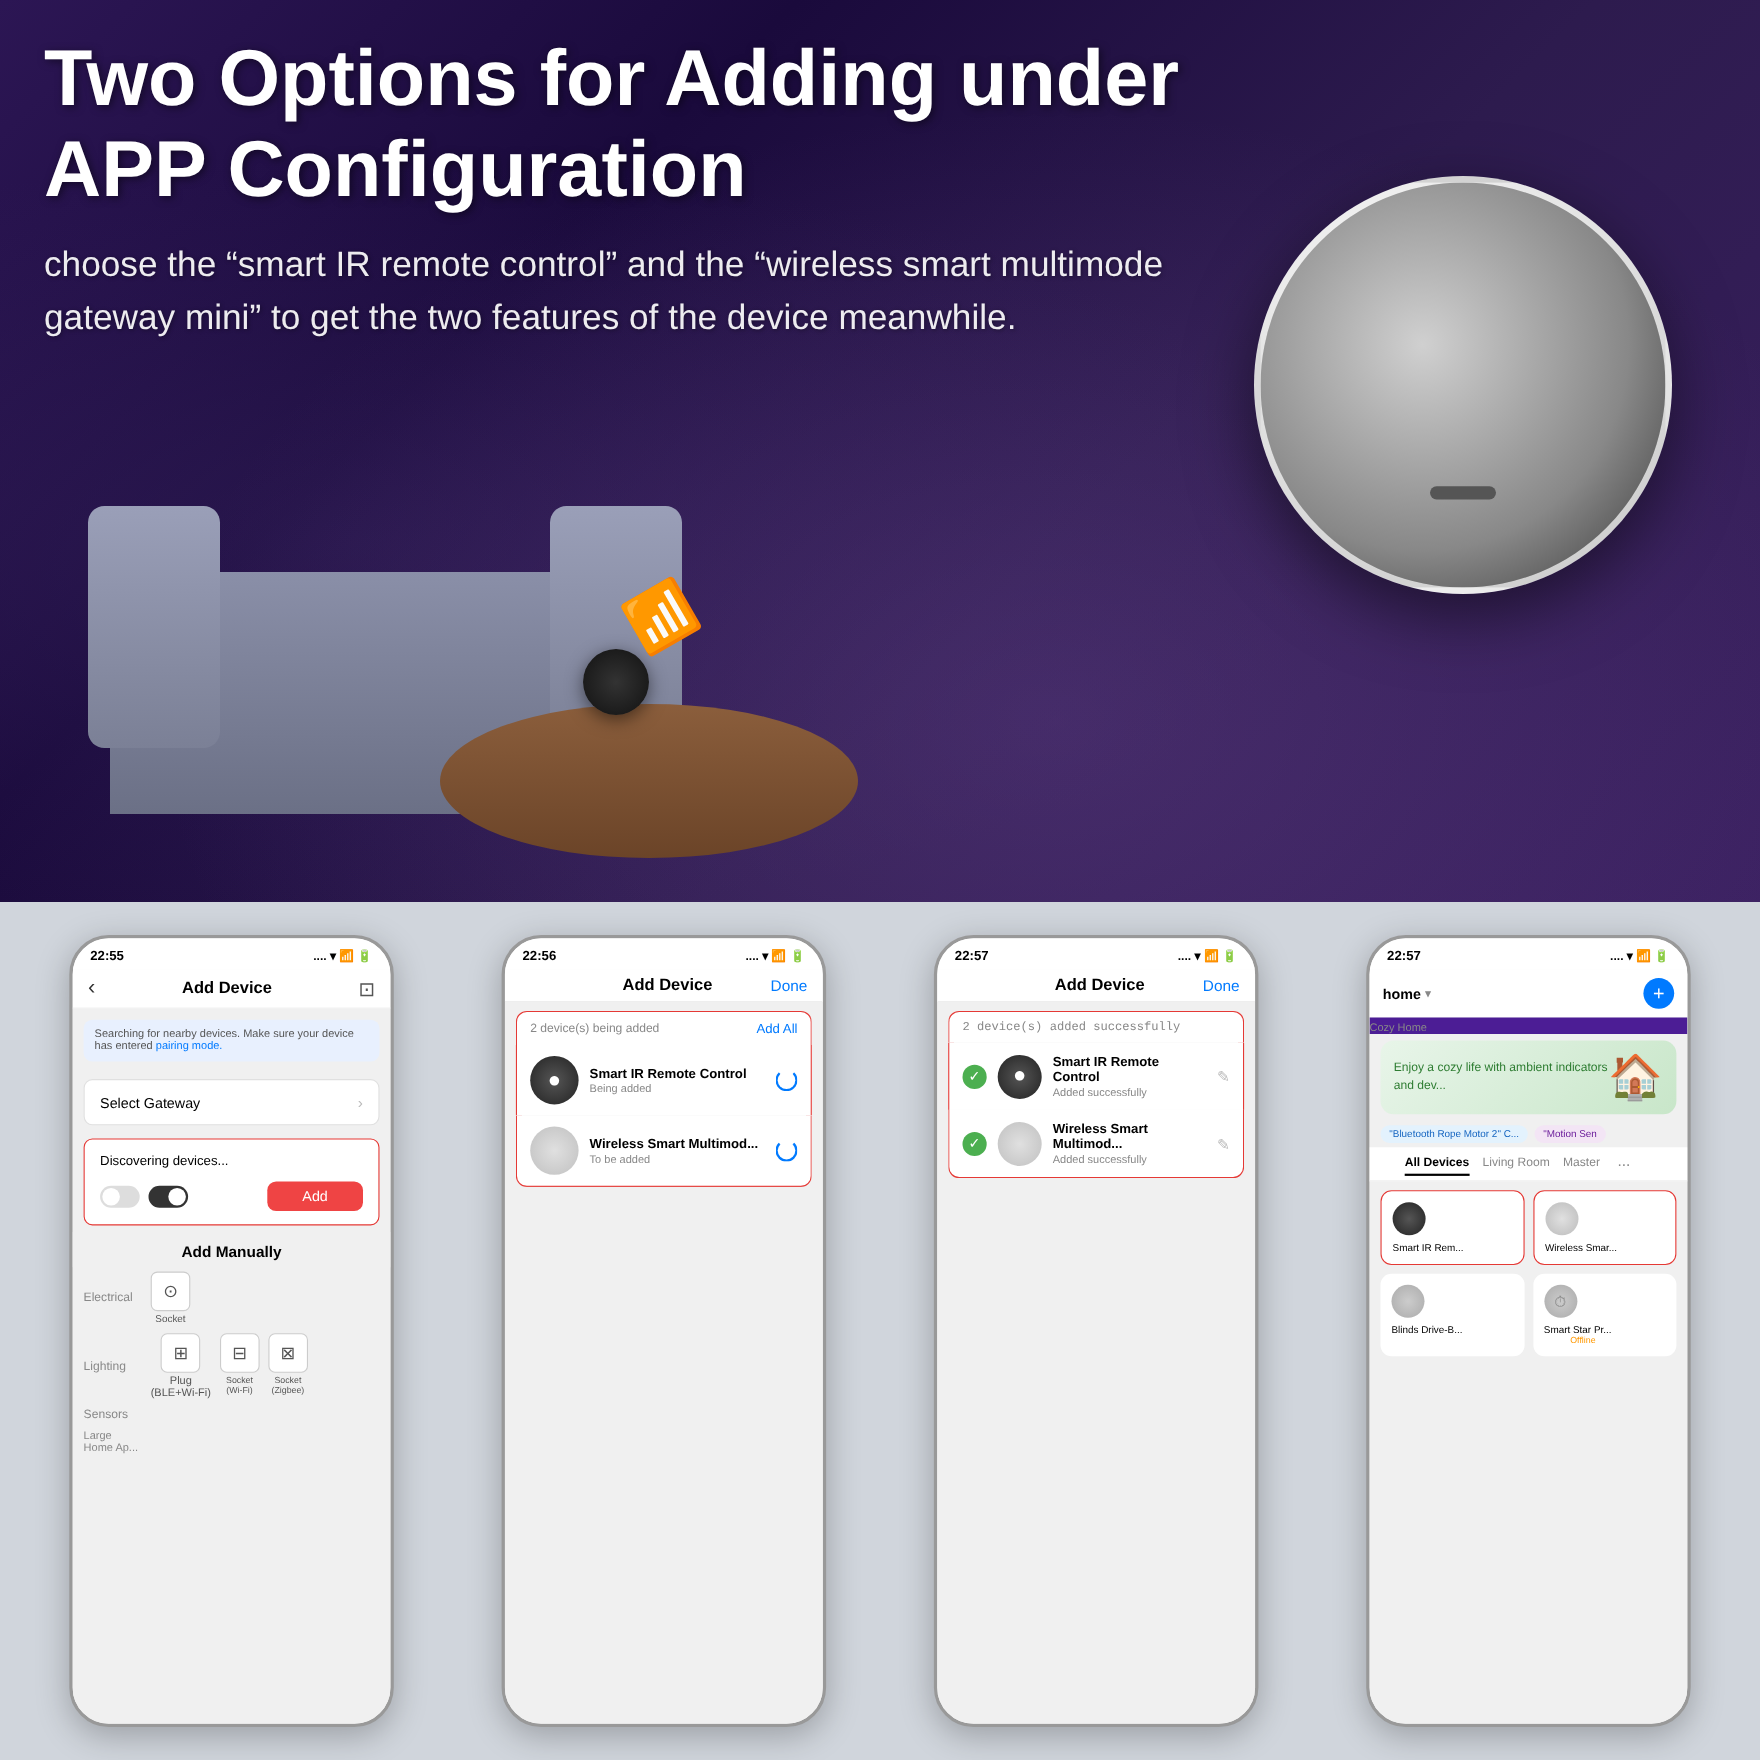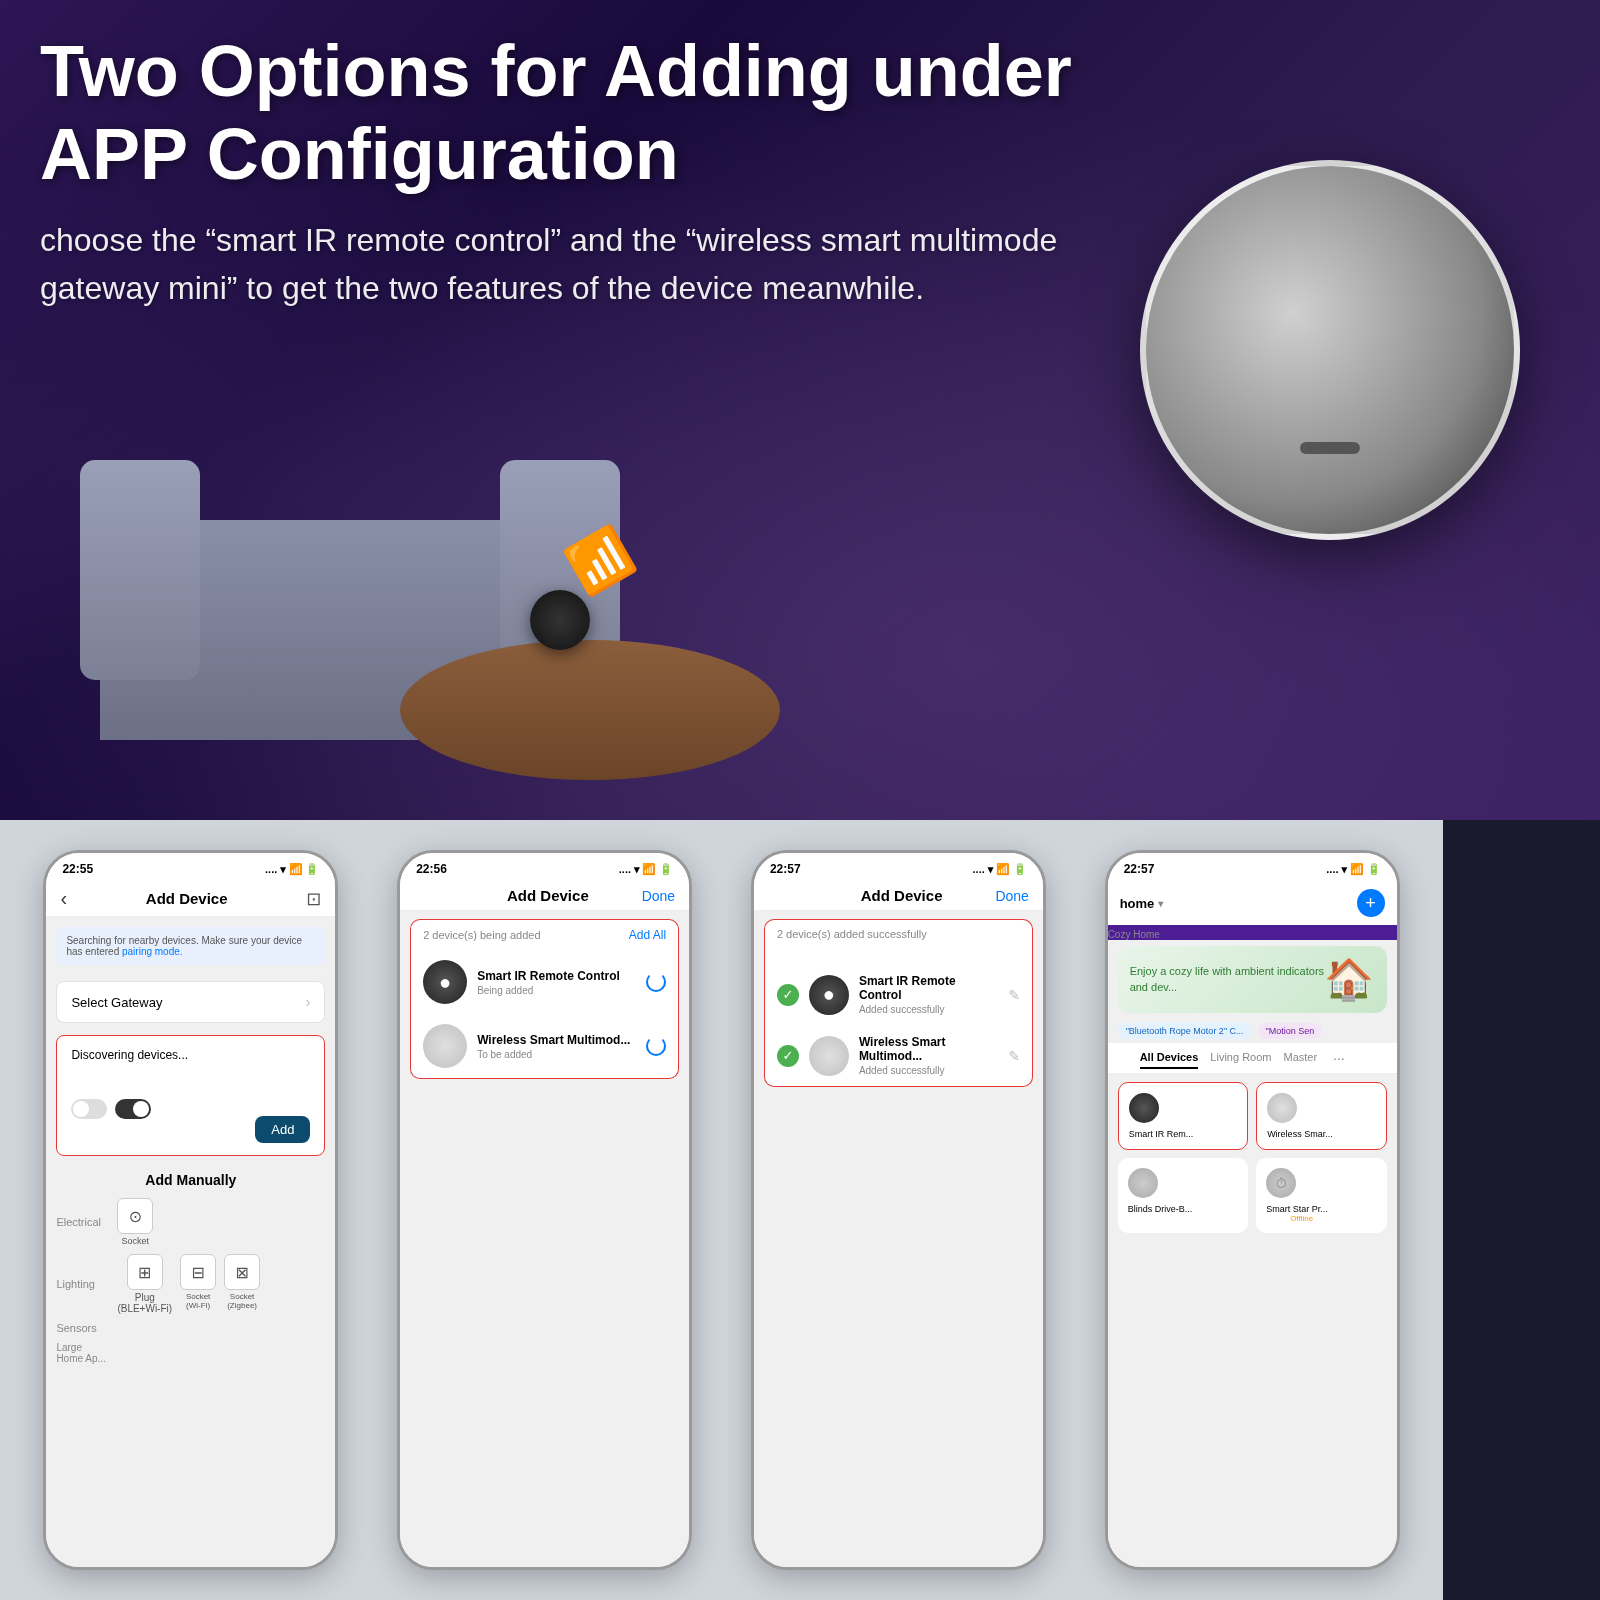--- a/index.html
+++ b/index.html
@@ -140,21 +140,21 @@
     .hero-subtitle {
       font-size: 32px;
       font-weight: 400;
       line-height: 1.5;
       color: rgba(255,255,255,0.92);
       text-shadow: 1px 1px 4px rgba(0,0,0,0.4);
     }
 
     
     .panels-section {
-      width: 1443px;
+      width: 1600px;
       height: 780px;
       background: #d0d5dc;
       display: flex;
       align-items: flex-end;
       justify-content: space-around;
       padding: 0 20px 0px 20px;
       gap: 12px;
     }
 
     
@@ -278,28 +278,27 @@
     }
     .toggle-on::after {
       content: '';
       position: absolute;
       top: 2px; right: 2px;
       width: 16px; height: 16px;
       background: #fff;
       border-radius: 50%;
     }
     .add-btn {
-      background: #0c4a6e;
+      background: #ef4444;
       color: #fff;
       border: none;
       border-radius: 8px;
-      padding: 6px 16px;
+      padding: 6px 32px;
       font-size: 13px;
       font-weight: 500;
-      margin-top: 42px;
     }
 
     .add-manually-title {
       font-size: 14px;
       font-weight: 600;
       text-align: center;
       padding: 10px 0 6px;
       color: #000;
       background: #f0f0f0;
     }
@@ -403,21 +402,22 @@
       margin: 8px 10px 0;
       border-radius: 10px 10px 0 0;
       padding: 8px 12px 0;
       border: 1.5px solid #e53935;
       border-bottom: none;
     }
     .added-header {
       display: flex;
       justify-content: space-between;
       align-items: center;
-      margin-bottom: 24px;
+      margin-bottom: 8px;
+      font-family: Liberation Mono, monospace;
     }
     .added-count { font-size: 11px; color: #888; }
     .success-icon {
       width: 22px; height: 22px;
       background: #4caf50;
       border-radius: 50%;
       display: flex;
       align-items: center;
       justify-content: center;
       color: #fff;

